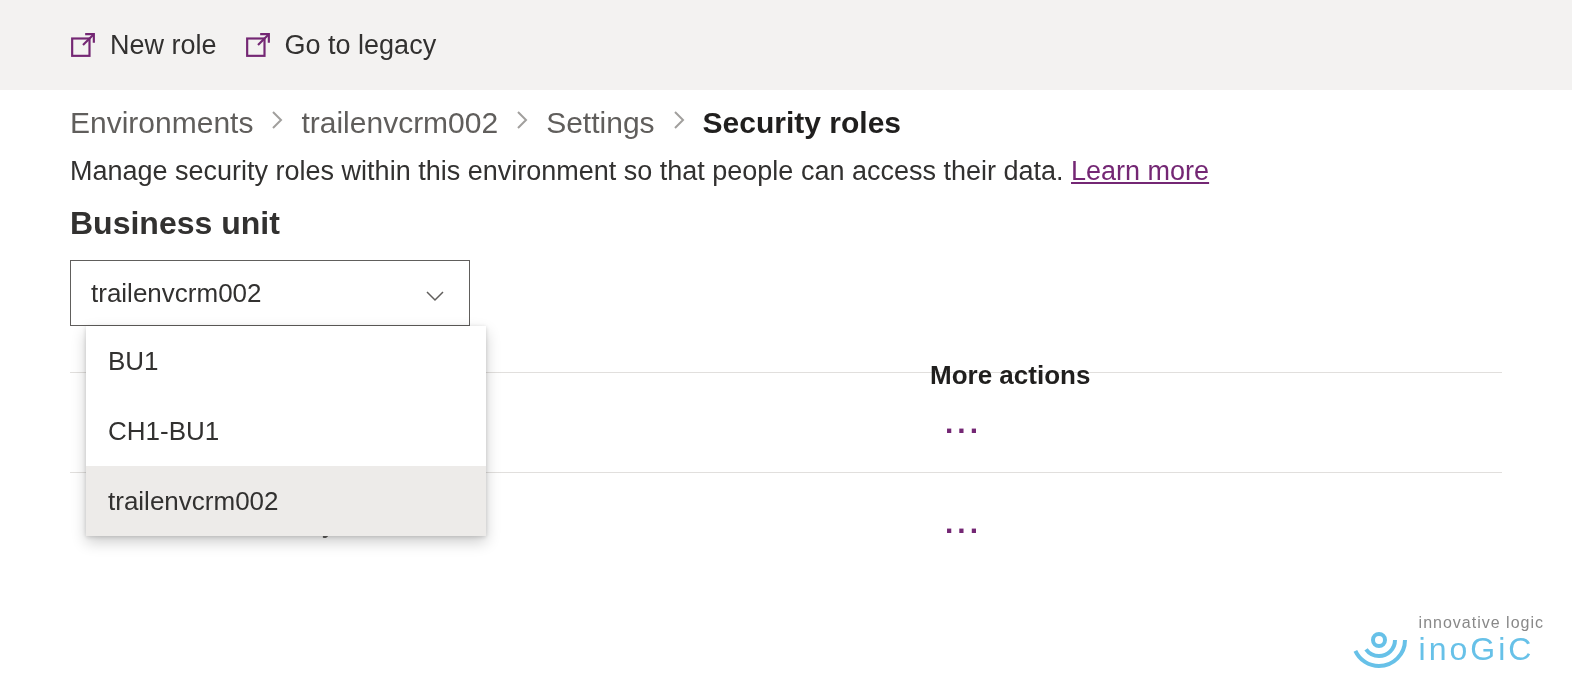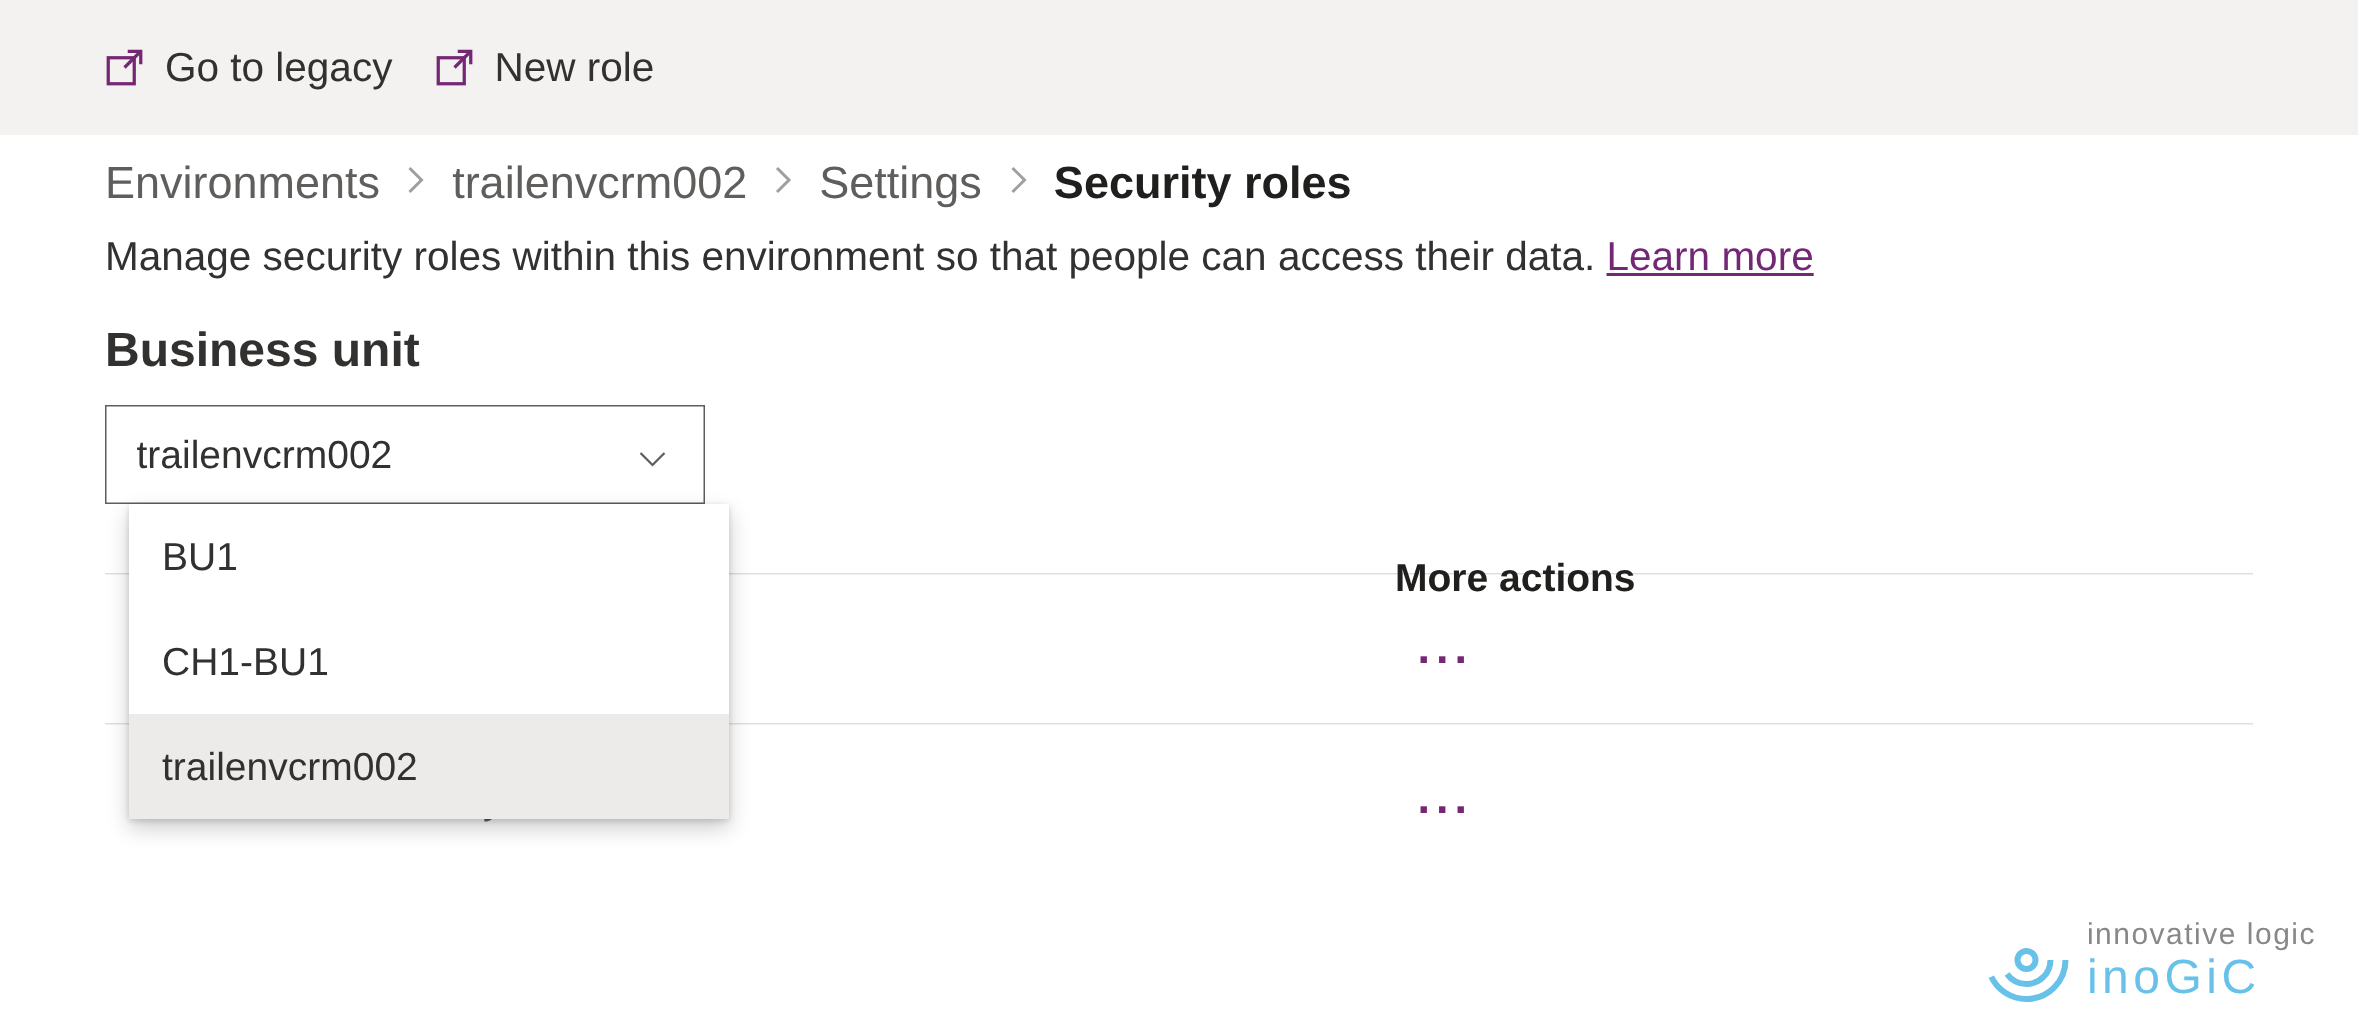--- a/index.html
+++ b/index.html
@@ -57,21 +57,21 @@
   .breadcrumb .bc-item { cursor: pointer; }
   .breadcrumb .bc-item.current {
     font-weight: 700;
     color: #201f1e;
   }
   .breadcrumb .chev { color: #a19f9d; font-size: 22px; }
 
   .description {
     font-size: 27px;
     color: #323130;
-    margin-bottom: 28px;
+    margin-bottom: 18px;
   }
   .learn-more {
     color: #742774;
     text-decoration: underline;
     cursor: pointer;
   }
 
   .field-label {
     font-size: 32px;
     font-weight: 600;
@@ -175,21 +175,21 @@
   .wm-swirl {
     width: 60px;
     height: 60px;
   }
   .wm-text {
     display: flex;
     flex-direction: column;
     line-height: 1;
   }
   .wm-tag {
-    font-size: 20px;
+    font-size: 16px;
     color: #888;
     letter-spacing: 1px;
     text-align: right;
     margin-bottom: 2px;
   }
   .wm-name {
     font-size: 32px;
     font-weight: 500;
     letter-spacing: 3px;
     color: #67c1e8;
@@ -200,31 +200,31 @@
 
 <div class="command-bar">
   <div class="cmd-item">
     <span class="cmd-icon">
       <svg viewBox="0 0 24 24" width="26" height="26" fill="none" stroke="currentColor" stroke-width="2">
         <rect x="2" y="6" width="16" height="16"></rect>
         <path d="M14 2 L22 2 L22 10"></path>
         <path d="M22 2 L12 12"></path>
       </svg>
     </span>
-    <span>Go to legacy</span>
+    <span>New role</span>
   </div>
   <div class="cmd-item">
     <span class="cmd-icon">
       <svg viewBox="0 0 24 24" width="26" height="26" fill="none" stroke="currentColor" stroke-width="2">
         <rect x="2" y="6" width="16" height="16"></rect>
         <path d="M14 2 L22 2 L22 10"></path>
         <path d="M22 2 L12 12"></path>
       </svg>
     </span>
-    <span>New role</span>
+    <span>Go to legacy</span>
   </div>
 </div>
 
 <div class="content">
 
   <nav class="breadcrumb">
     <span class="bc-item">Environments</span>
     <span class="chev">
       <svg viewBox="0 0 12 20" width="12" height="20" fill="none" stroke="currentColor" stroke-width="2">
           <path d="M2 2 L10 10 L2 18"></path>

